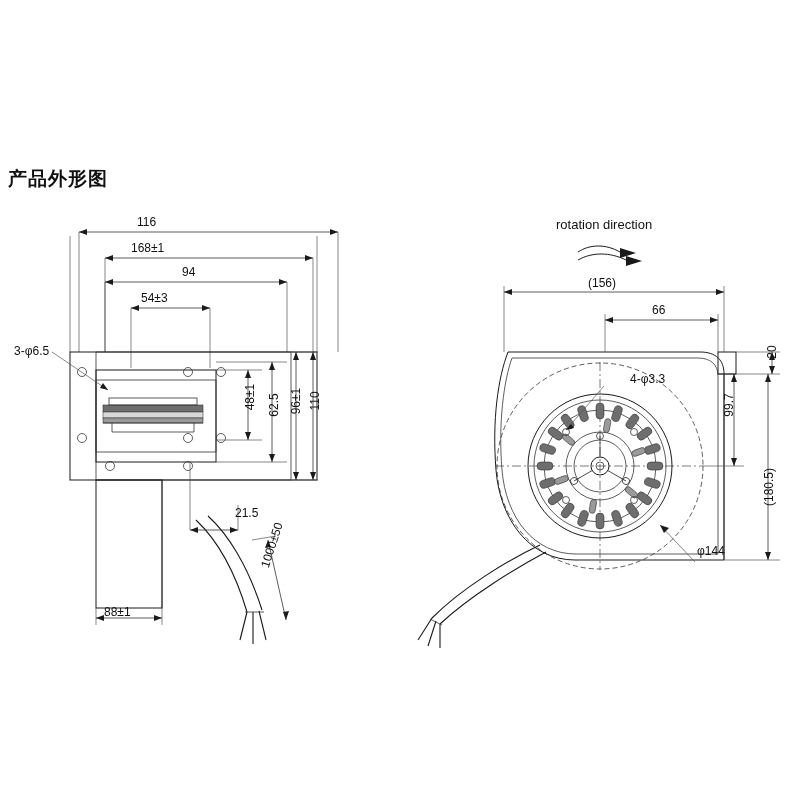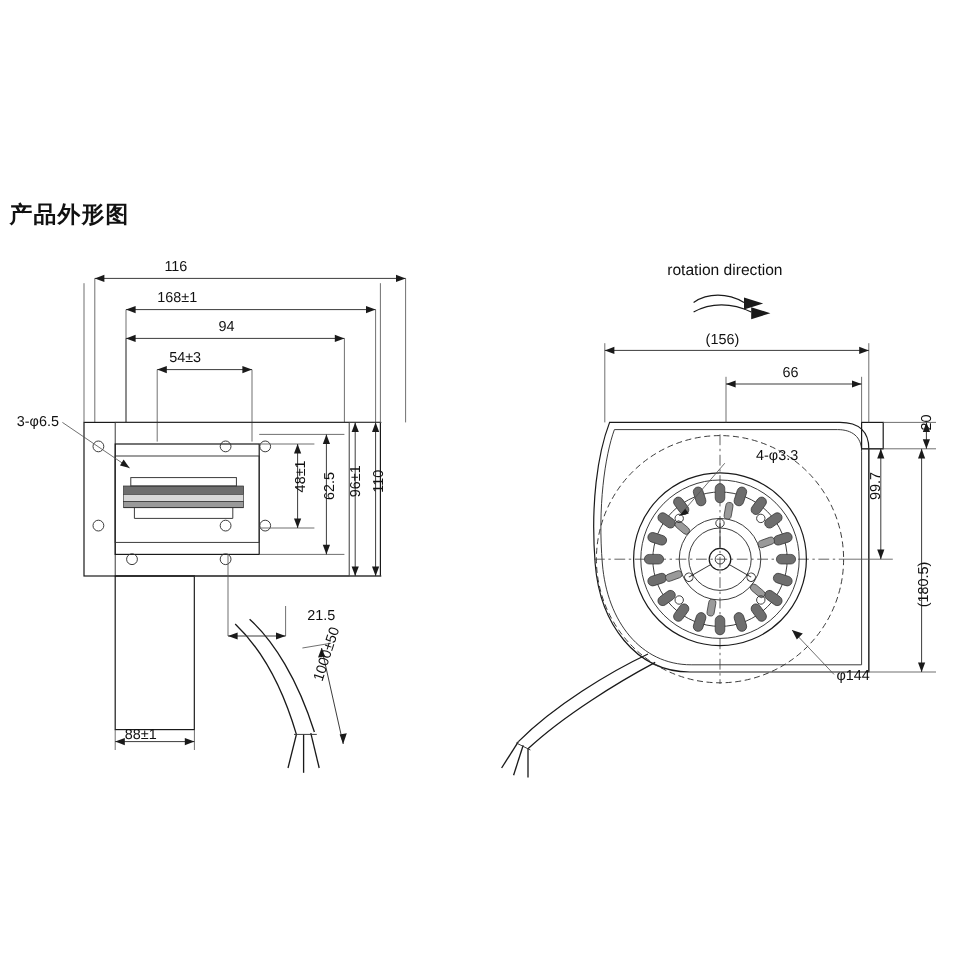--- a/index.html
+++ b/index.html
@@ -395,27 +395,27 @@
   <div class="dim" style="left:131px; top:241px;">168±1</div>
   <div class="dim" style="left:182px; top:265px;">94</div>
   <div class="dim" style="left:141px; top:291px;">54±3</div>
   <div class="dim" style="left:14px; top:344px;">3-φ6.5</div>
 
   <div class="dim rot vert" style="left:228px; top:390px; width:44px; text-align:center;">48±1</div>
   <div class="dim rot vert" style="left:252px; top:398px; width:44px; text-align:center;">62.5</div>
   <div class="dim rot vert" style="left:274px; top:394px; width:44px; text-align:center;">96±1</div>
   <div class="dim rot vert" style="left:293px; top:394px; width:44px; text-align:center;">110</div>
 
-  <div class="dim" style="left:256px; top:506px;">21.5</div>
+  <div class="dim" style="left:235px; top:506px;">21.5</div>
   <div class="dim" style="left:258px; top:565px; transform: rotate(-72deg); transform-origin: left top;">1000±50</div>
   <div class="dim" style="left:104px; top:605px;">88±1</div>
 
   <div class="dim" style="left:556px; top:217px; font-size:13px;">rotation direction</div>
 
   <div class="dim" style="left:588px; top:276px;">(156)</div>
   <div class="dim" style="left:652px; top:303px;">66</div>
   <div class="dim rot vert" style="left:752px; top:345px; width:40px; text-align:center;">20</div>
   <div class="dim" style="left:610px; top:372px;margin-left:20px;">4-φ3.3</div>
   <div class="dim rot vert" style="left:702px; top:398px; width:54px; text-align:center;">99.7</div>
   <div class="dim rot vert" style="left:738px; top:480px; width:62px; text-align:center;">(180.5)</div>
-  <div class="dim" style="left:697px; top:556px;">φ144</div>
+  <div class="dim" style="left:697px; top:544px;">φ144</div>
 
 </div>
 
 </body></html>

